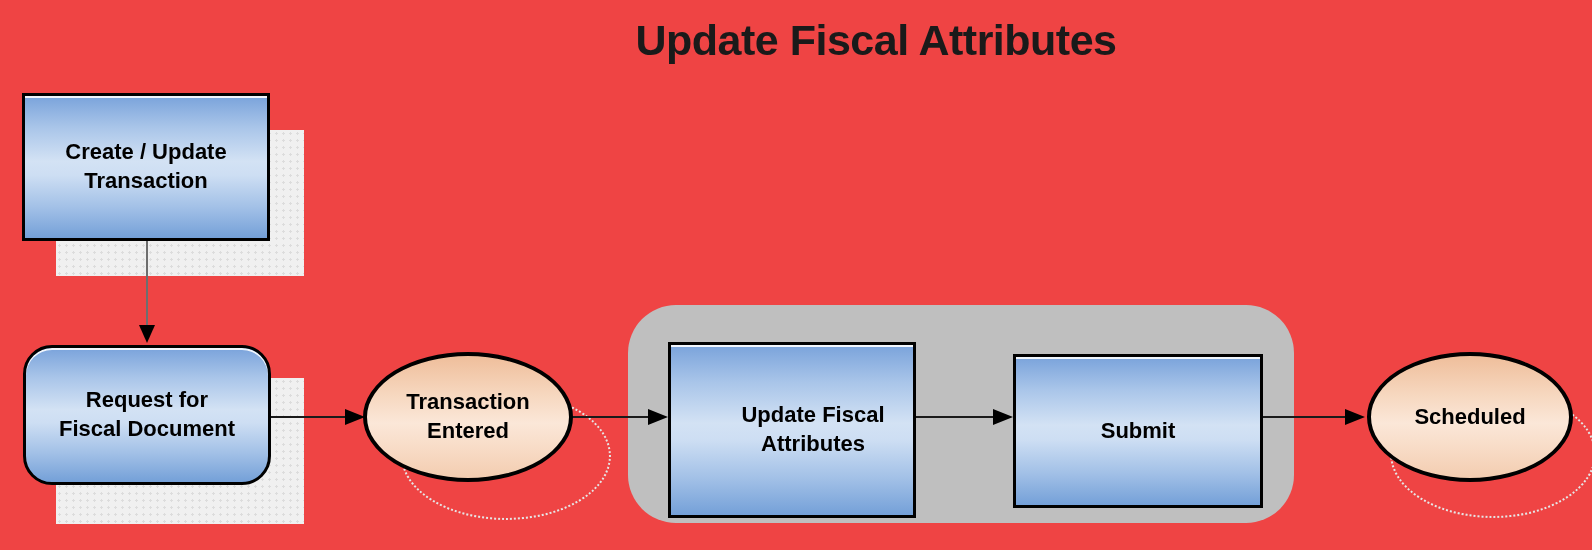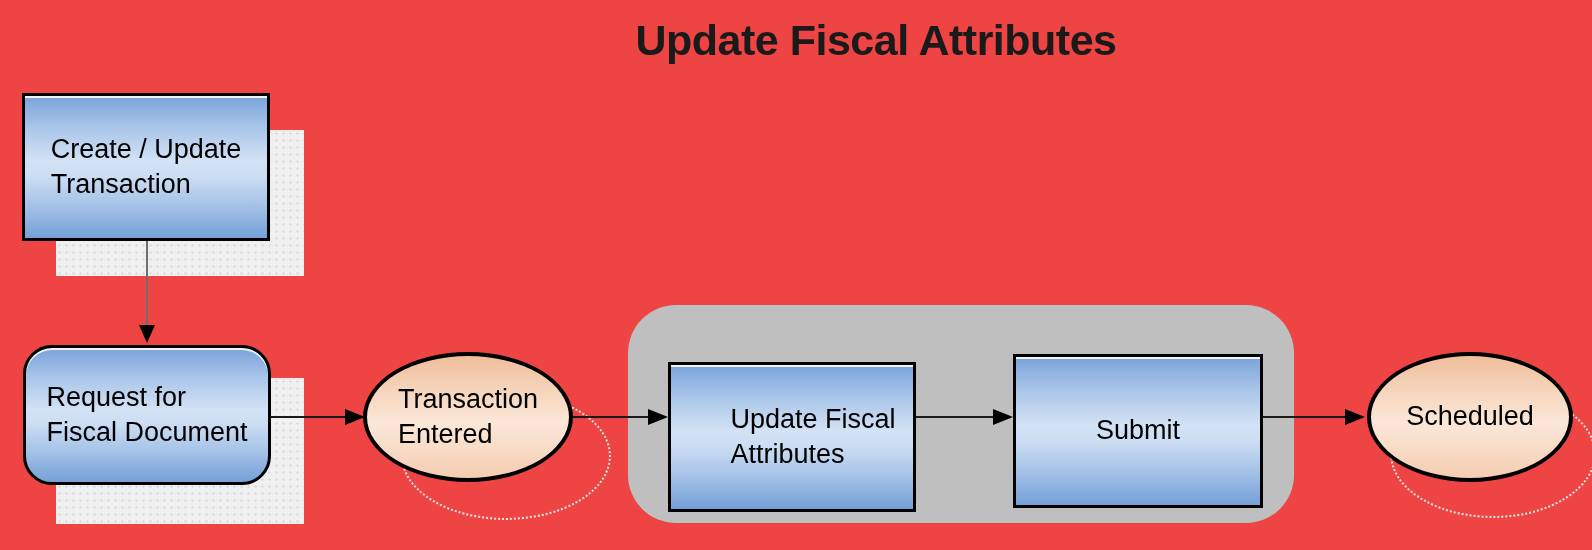--- a/index.html
+++ b/index.html
@@ -21,22 +21,22 @@
   }
   .group{
     position:absolute;
     left:628px; top:305px; width:666px; height:218px;
     background:#BFBFBF;
     border-radius:48px;
   }
   .node{
     position:absolute;
     display:flex; align-items:center; justify-content:center;
-    text-align:left;
-    font-size:27px; font-weight:normal; color:#000;
+    text-align:center;
+    font-size:22px; font-weight:bold; color:#000;
     line-height:1.3;
     white-space:pre-line;
   }
   .process{
     border:3px solid #000;
     background:linear-gradient(180deg,
       #7AA3DB 0%, #A9C5E9 22%, #D3E2F4 46%, #CDDEF3 56%,
       #A3C1E7 78%, #74A0D8 100%);
     box-shadow:inset 0 2px 0 rgba(255,255,255,0.9);
   }
@@ -105,20 +105,20 @@
 
   <div class="node process" style="left:22px; top:93px; width:248px; height:148px;">Create / Update
 Transaction</div>
 
   <div class="node process" style="left:23px; top:345px; width:248px; height:140px;border-radius:29px;">Request for
 Fiscal Document</div>
 
   <div class="node state" style="left:363px; top:352px; width:210px; height:130px;">Transaction
 Entered</div>
 
-  <div class="node process" style="left:668px; top:362px; width:248px; height:150px;padding-left:42px;">Update Fiscal
+  <div class="node process" style="left:668px; top:342px; width:248px; height:176px;padding-left:42px;">Update Fiscal
 Attributes</div>
 
   <div class="node process" style="left:1013px; top:338px; width:250px; height:154px;margin-top:16px;">Submit</div>
 
   <div class="node state" style="left:1367px; top:352px; width:206px; height:130px;">Scheduled</div>
 
 </div>
 
 </body></html>

